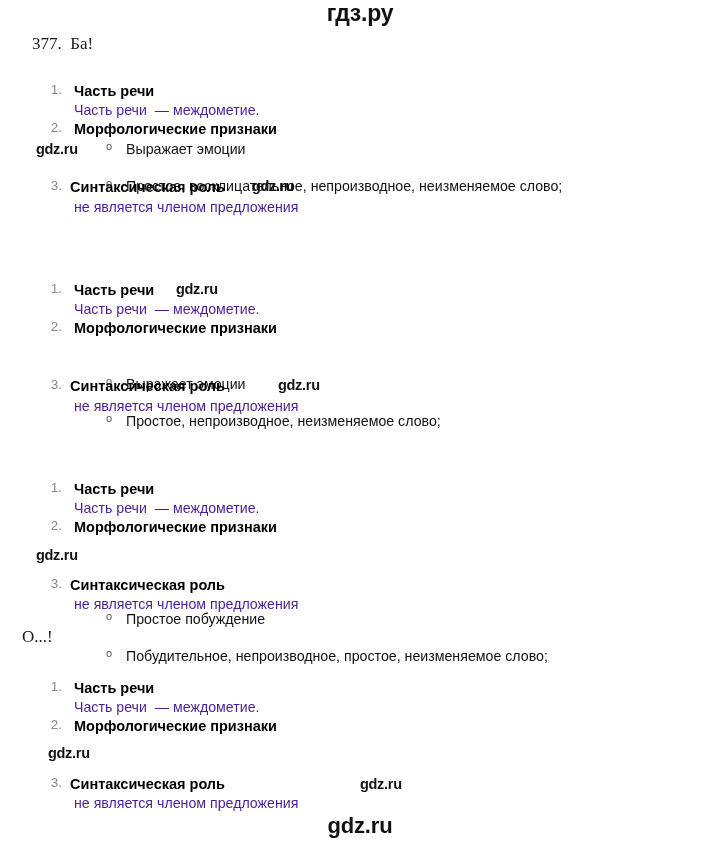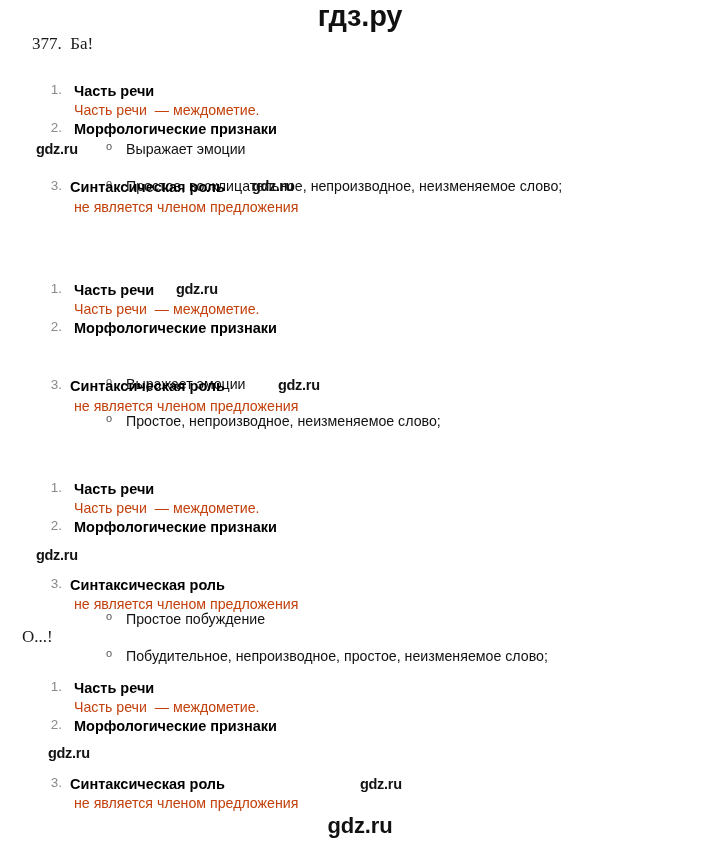--- a/index.html
+++ b/index.html
@@ -24,21 +24,21 @@
 
   
   .site-header {
     position: absolute;
     top: 0px;
     left: 0;
     width: 720px;
     text-align: center;
     font-family: "Liberation Sans", sans-serif;
     font-weight: bold;
-    font-size: 29px;
+    font-size: 23px;
     letter-spacing: -0.2px;
     color: #111111;
   }
 
   
   .site-footer {
     position: absolute;
     top: 813px;
     left: 0;
     width: 720px;
@@ -76,21 +76,21 @@
     font-family: "Liberation Sans", sans-serif;
     font-weight: bold;
     font-size: 14.5px;
     color: #000000;
     white-space: pre;
   }
 
   .plain {
     font-family: "Liberation Sans", sans-serif;
     font-size: 14.2px;
-    color: #c2410c;
+    color: #4c1d95;
     white-space: pre;
   }
 
   .bullet-row {
     position: relative;
   }
   .bullet-mark {
     position: absolute;
     font-family: "Liberation Sans", sans-serif;
     font-size: 11px;

